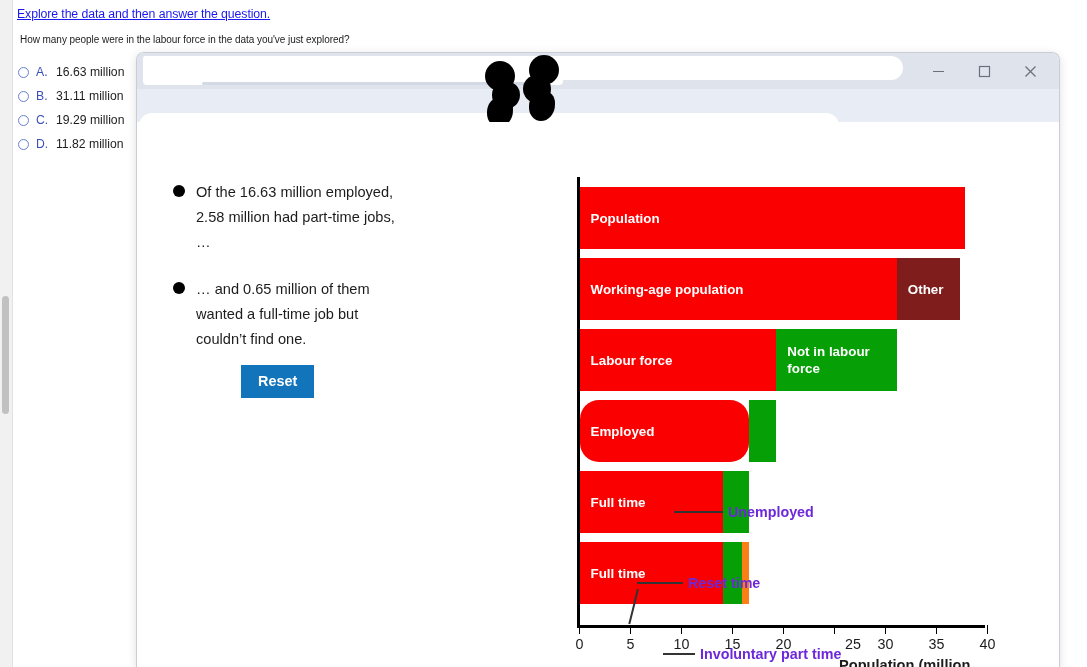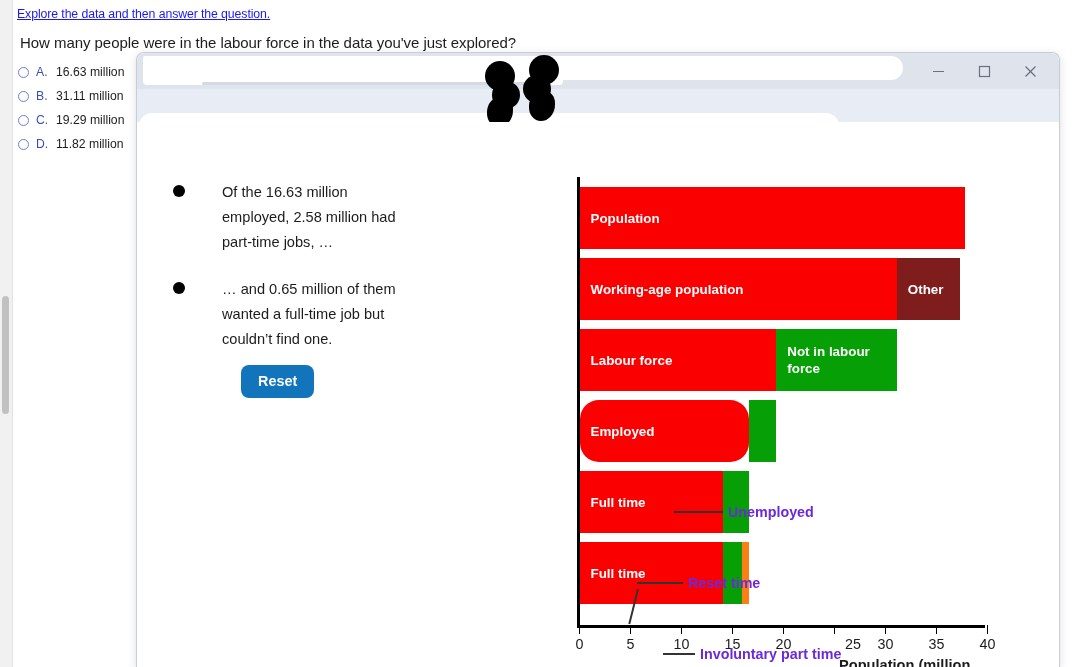--- a/index.html
+++ b/index.html
@@ -42,21 +42,21 @@
     font-size: 12.3px;
     color: #1a1af0;
     text-decoration: underline;
     letter-spacing: -0.1px;
     white-space: nowrap;
     cursor: pointer;
   }
   #question-text {
     position: absolute;
     left: 20px; top: 34px;
-    font-size: 15px;
+    font-size: 10px;
     color: #1c1c1c;
     white-space: nowrap;
     letter-spacing: -0.05px;
   }
   #options-list {
     position: absolute;
     left: 18px; top: 60px;
     width: 130px;
   }
   .option-row {
@@ -167,21 +167,20 @@
 
   
   #explain-col {
     position: absolute;
     left: 36px; top: 58px;
     width: 230px;
   }
   .bullet-row {
     display: flex;
     margin-bottom: 22px;
-    gap: 26px;
   }
   .bullet-dot {
     width: 12px; height: 12px;
     background: #000;
     border-radius: 50%;
     flex: none;
     margin-top: 5px;
     margin-right: 11px;
   }
   .bullet-text {
@@ -191,21 +190,21 @@
   }
   #reset-button {
     position: absolute;
     left: 104px; top: 243px;
     background: #1274ba;
     color: #ffffff;
     font-size: 14.4px;
     font-weight: bold;
     padding: 8px 17px 9px 17px;
     border: none;
-    border-radius: 8px;
+    border-radius: 0;
     cursor: pointer;
     font-family: "Liberation Sans", sans-serif;
   }
 
   
   #chart {
     position: absolute;
     left: 300px; top: 55px;
     width: 600px; height: 480px;
   }

